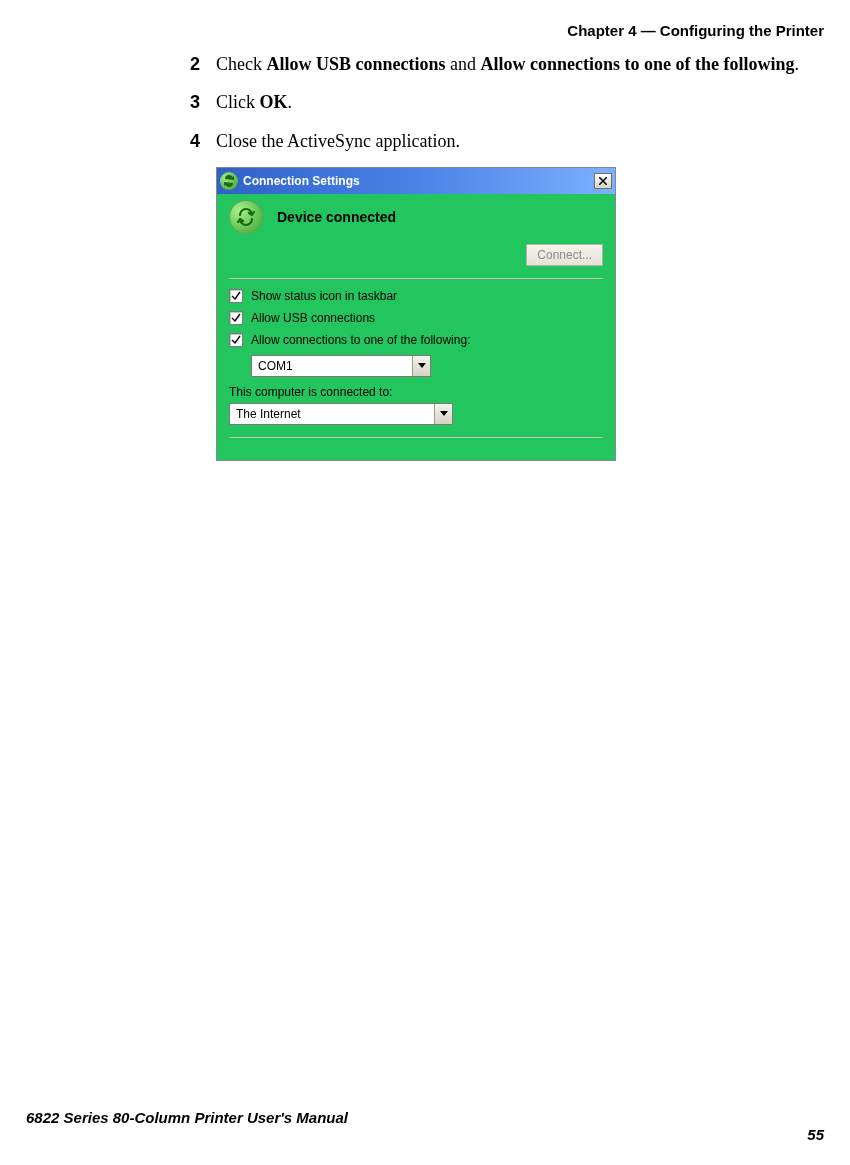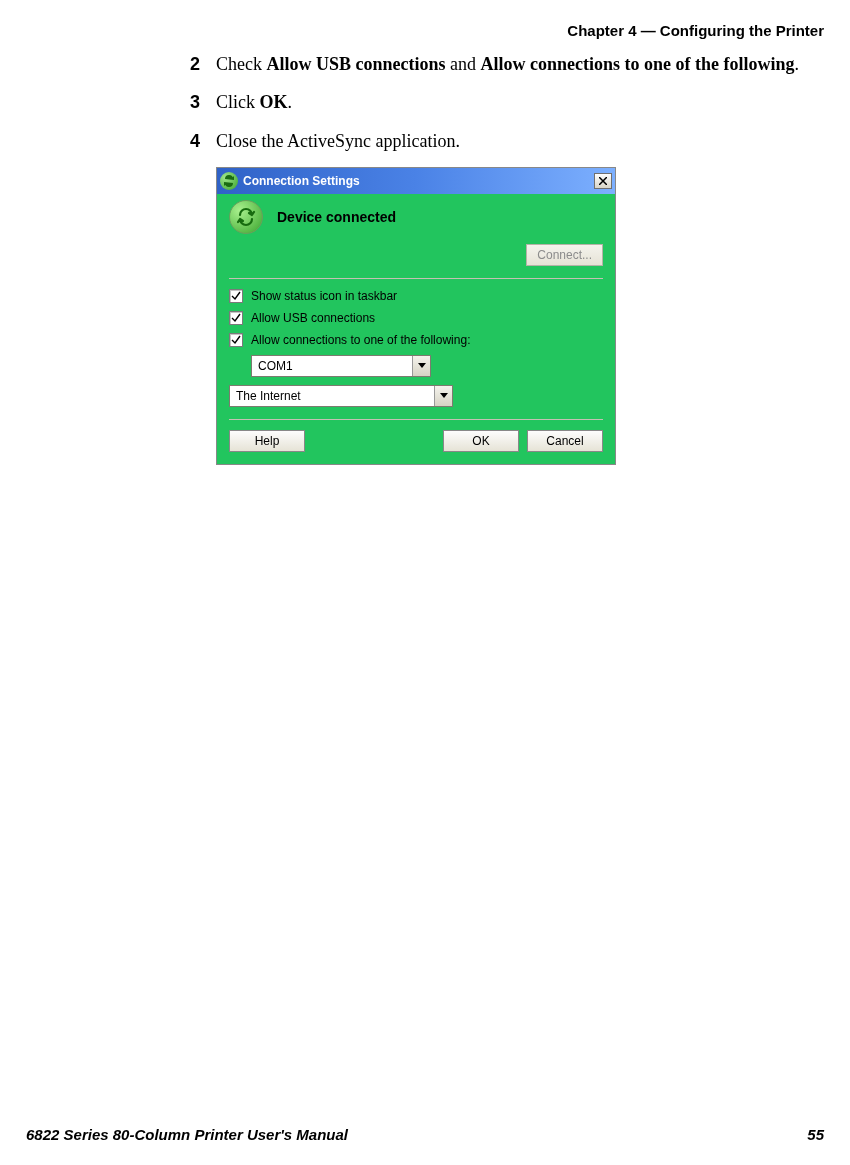--- a/index.html
+++ b/index.html
@@ -130,20 +130,21 @@
     .btn-row .spacer { flex: 1; }
     .page-footer {
       position: absolute;
       bottom: 22px;
       left: 26px; right: 26px;
       display: flex;
       font-family: Arial, sans-serif;
       font-weight: bold;
       font-style: italic;
       font-size: 15px;
+      flex-direction: column;
     }
     .page-footer .pgnum { margin-left: auto; }
   </style>
 </head>
 <body>
 
 <div class="page-header">Chapter 4 — Configuring the Printer</div>
 
 <div class="content">
 
@@ -225,39 +226,34 @@
 
       <div class="combo row-indent">
         <div class="combo-text">COM1</div>
         <div class="combo-arrow">
           <svg width="8" height="5" viewBox="0 0 8 5">
               <path d="M0 0 L4 5 L8 0 Z" fill="#000"></path>
             </svg>
         </div>
       </div>
 
+      <div class="plain-label">This computer is connected to:</div>
 
       <div class="combo row-full">
         <div class="combo-text">The Internet</div>
         <div class="combo-arrow">
           <svg width="8" height="5" viewBox="0 0 8 5">
               <path d="M0 0 L4 5 L8 0 Z" fill="#000"></path>
             </svg>
         </div>
       </div>
 
 
       <div class="sep"></div>
 
-      <div class="btn-row">
-        <button class="win-btn">Help</button>
-        <div class="spacer"></div>
-        <button class="win-btn">OK</button>
-        <button class="win-btn">Cancel</button>
-      </div>
     </div>
   </div>
 
 </div>
 
 <div class="page-footer">
   <span>6822 Series 80-Column Printer User's Manual</span>
   <span class="pgnum">55</span>
 </div>
 

